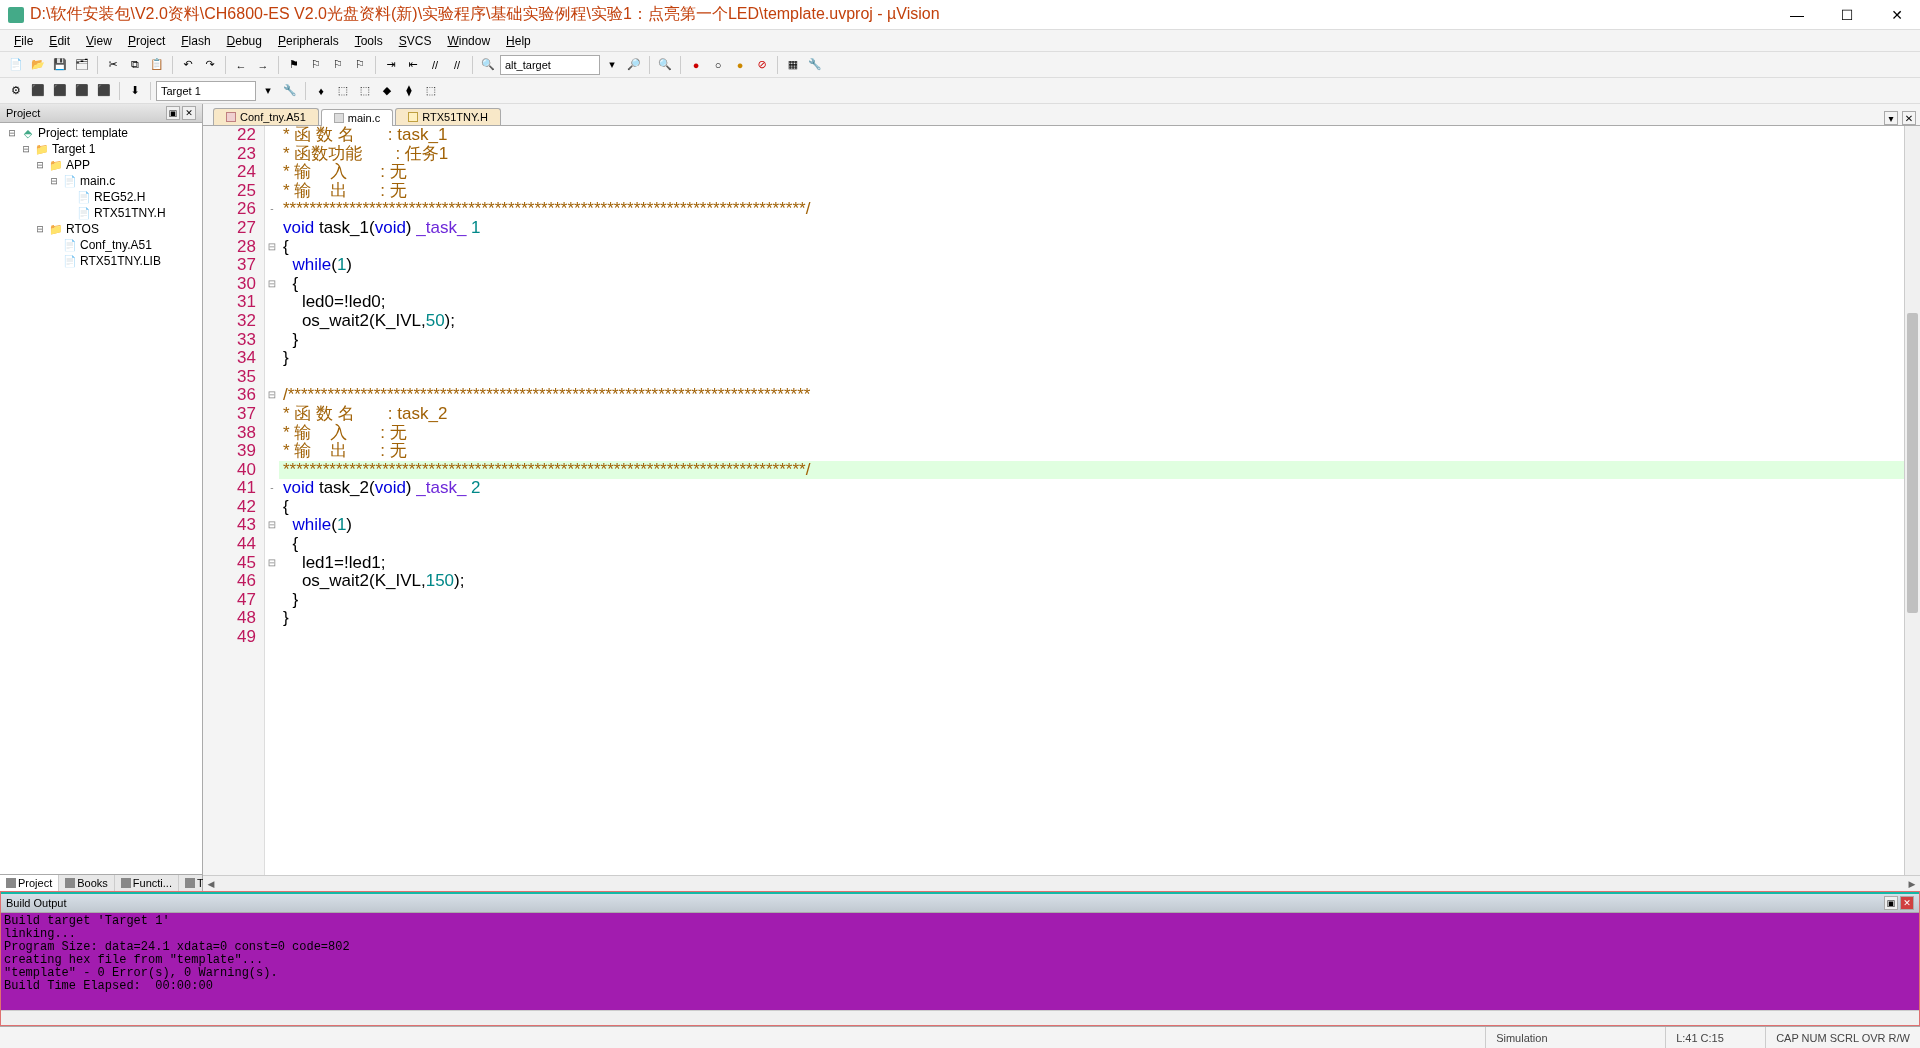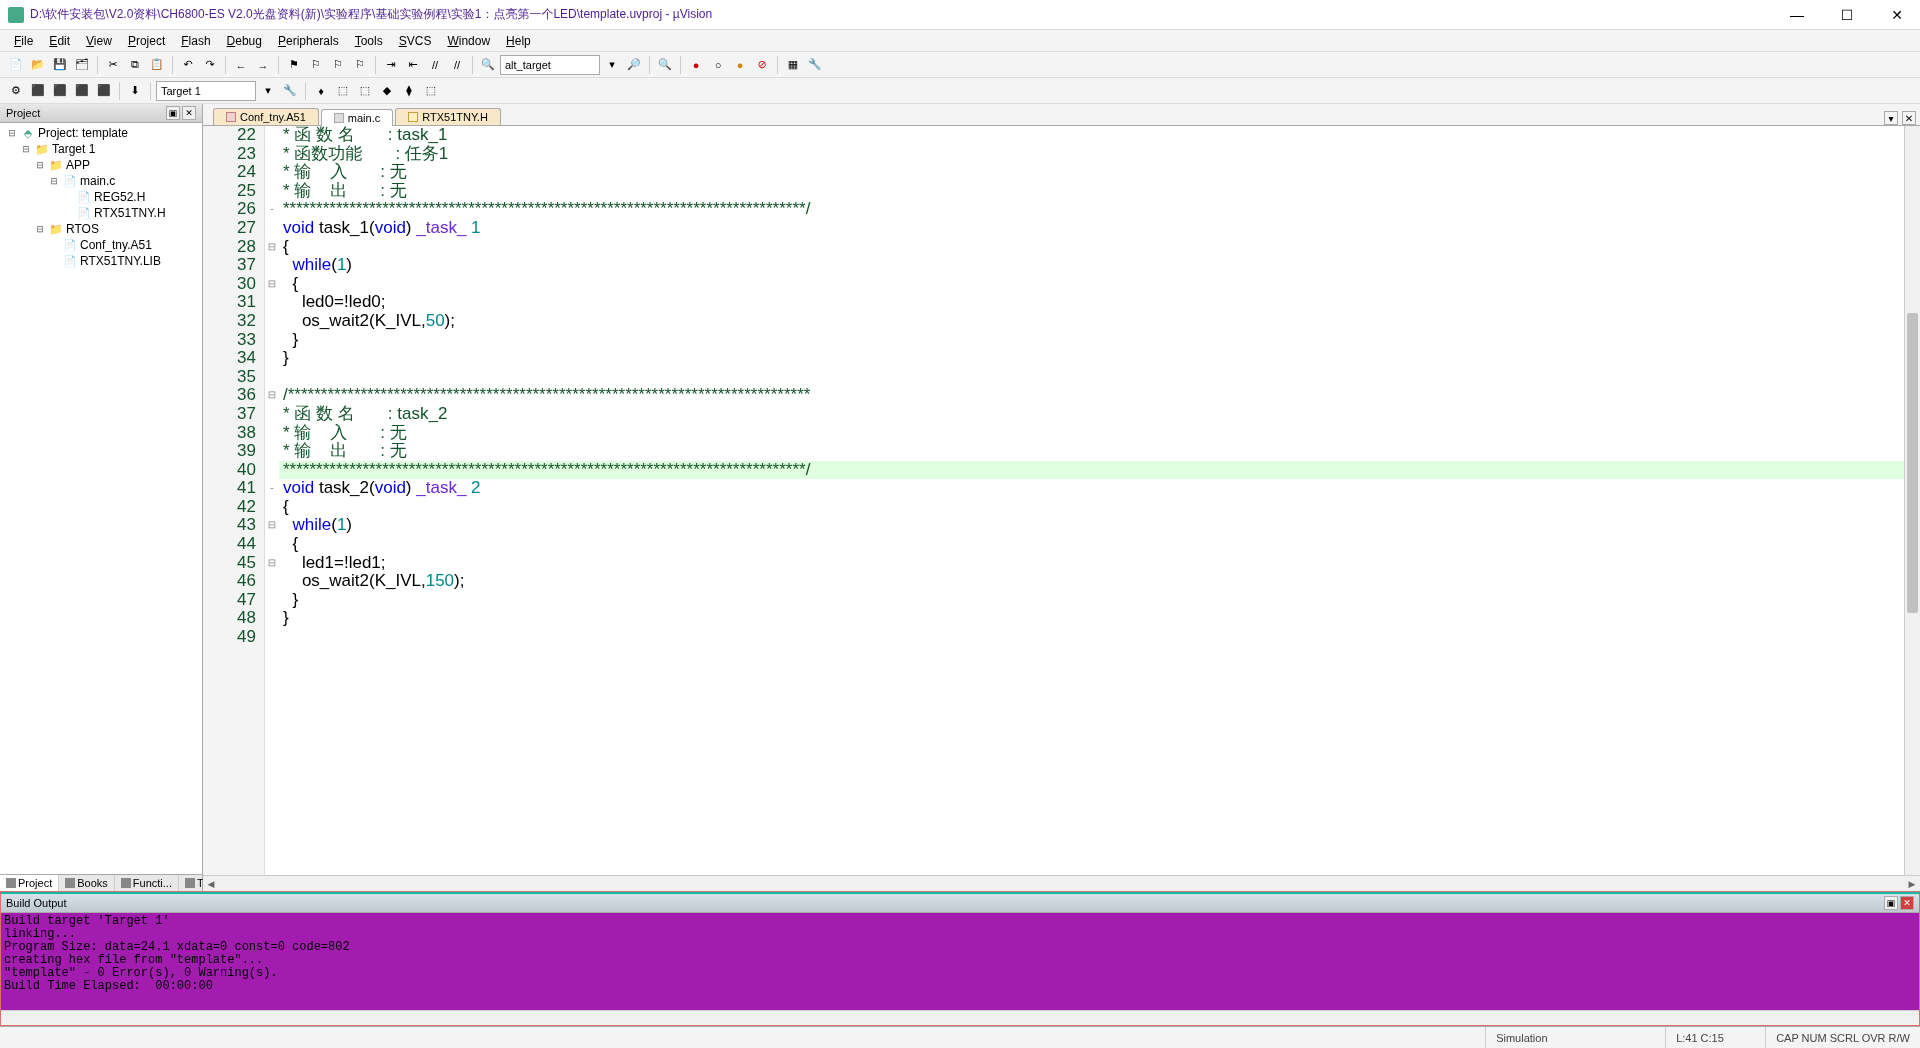--- a/index.html
+++ b/index.html
@@ -1,21 +1,21 @@
 <!DOCTYPE html>
 <html><head>
 <meta charset="utf-8">
 <style>
 * { margin: 0; padding: 0; box-sizing: border-box; font-family: "Segoe UI", Tahoma, sans-serif; }
 body { width: 1920px; height: 1048px; background: #f0f0f0; overflow: hidden; display: flex; flex-direction: column; font-size: 12px; }
 
 
 .titlebar { height: 30px; background: #fff; display: flex; align-items: center; padding: 0 8px; border-bottom: 1px solid #ddd; }
 .titlebar-icon { width: 16px; height: 16px; background: #4a8; border-radius: 2px; margin-right: 6px; }
-.titlebar-text { flex: 1; font-size: 12px; color: #4c1d95; }
+.titlebar-text { flex: 1; font-size: 16px; color: #c2410c; }
 .win-controls { display: flex; gap: 20px; font-size: 14px; }
 .win-btn { width: 30px; text-align: center; cursor: pointer; }
 
 
 .menubar { height: 22px; background: #f4f4f4; display: flex; align-items: center; padding: 0 6px; border-bottom: 1px solid #ddd; }
 .menu-item { padding: 2px 8px; cursor: pointer; font-size: 12px; }
 .menu-item u { text-decoration: underline; }
 
 
 .toolbar { height: 26px; background: #f4f4f4; display: flex; align-items: center; padding: 0 6px; gap: 2px; border-bottom: 1px solid #ddd; }
@@ -57,28 +57,28 @@
 .etab.inactive { background: #f8e8c8; }
 .etab.active { background: #fff; position: relative; top: 1px; }
 .etab-ic { width: 10px; height: 10px; }
 .etab-ic.c { background: #ddd; border: 1px solid #aaa; }
 .etab-ic.h { background: #fff0c0; border: 1px solid #c0a040; }
 .etab-ic.a { background: #f0d0d0; border: 1px solid #c08080; }
 .editor-tabs-right { position: absolute; right: 4px; display: flex; gap: 4px; }
 .etab-arrow { width: 14px; height: 14px; cursor: pointer; font-size: 10px; display: flex; align-items: center; justify-content: center; border: 1px solid #aaa; }
 
 .code-area { flex: 1; display: flex; overflow: hidden; font-family: Consolas, "Courier New", monospace; font-size: 17px; line-height: 18.6px; }
-.gutter { width: 62px; background: #f4f4f4; text-align: right; padding-right: 8px; color: #14532d; border-right: 1px solid #ddd; user-select: none; }
+.gutter { width: 62px; background: #f4f4f4; text-align: right; padding-right: 8px; color: #be185d; border-right: 1px solid #ddd; user-select: none; }
 .gutter-line { height: 18.6px; }
 .fold-col { width: 14px; background: #fff; color: #888; font-size: 10px; }
 .fold-mark { height: 18.6px; display: flex; align-items: center; justify-content: center; }
 .code-body { flex: 1; overflow: hidden; position: relative; }
 .code-line { height: 18.6px; white-space: pre; padding-left: 4px; }
 .code-line.hl { background: #e0ffe0; }
-.tok-comment { color: #14532d; text-align: center; }
+.tok-comment { color: #a16207; text-align: center; }
 .tok-keyword { color: #0000dd; }
 .tok-num { color: #008888; }
 .tok-attr { color: #6d28d9; }
 .editor-scrollbar-v { width: 16px; background: #f0f0f0; border-left: 1px solid #ccc; position: relative; }
 .editor-scrollbar-v .thumb { position: absolute; left: 2px; right: 2px; top: 25%; height: 40%; background: #c0c0c0; border-radius: 2px; }
 .editor-scrollbar-h { height: 16px; background: #f0f0f0; border-top: 1px solid #ccc; display: flex; }
 .editor-scrollbar-h .arrow { width: 16px; display: flex; align-items: center; justify-content: center; font-size: 9px; color: #666; }
 .editor-scrollbar-h .track { flex: 1; }
 
 

